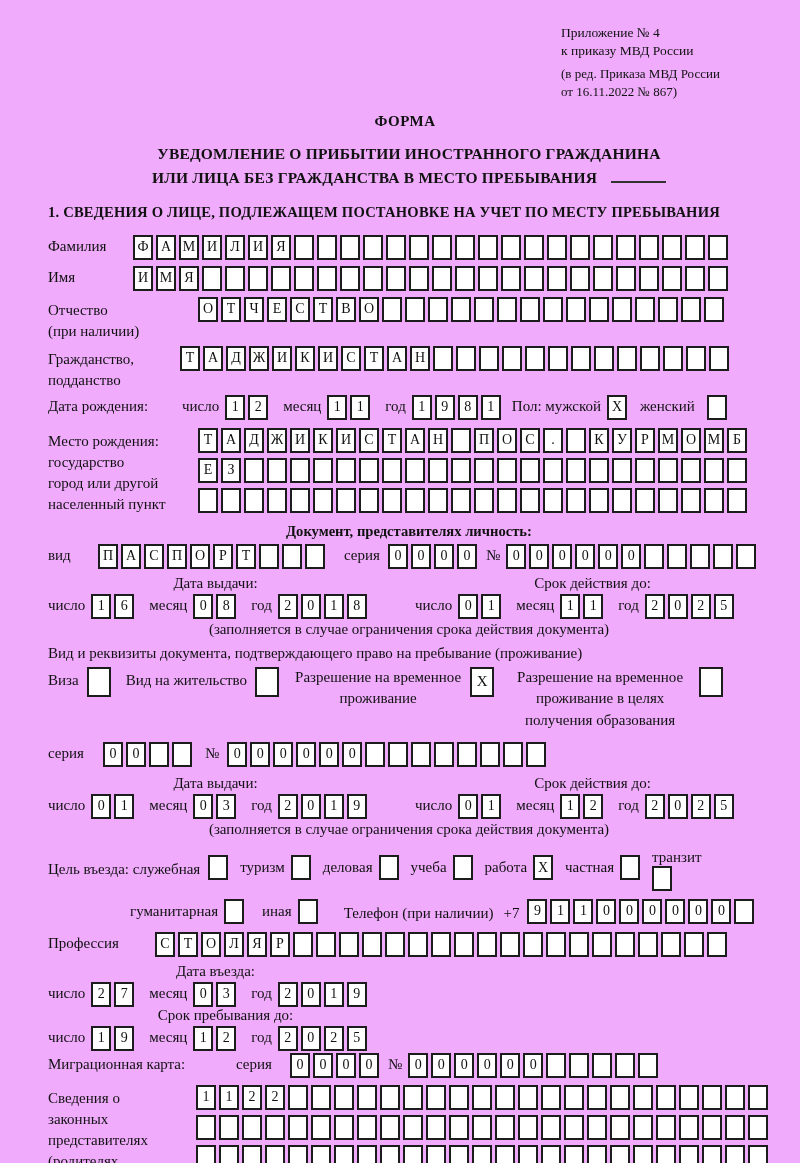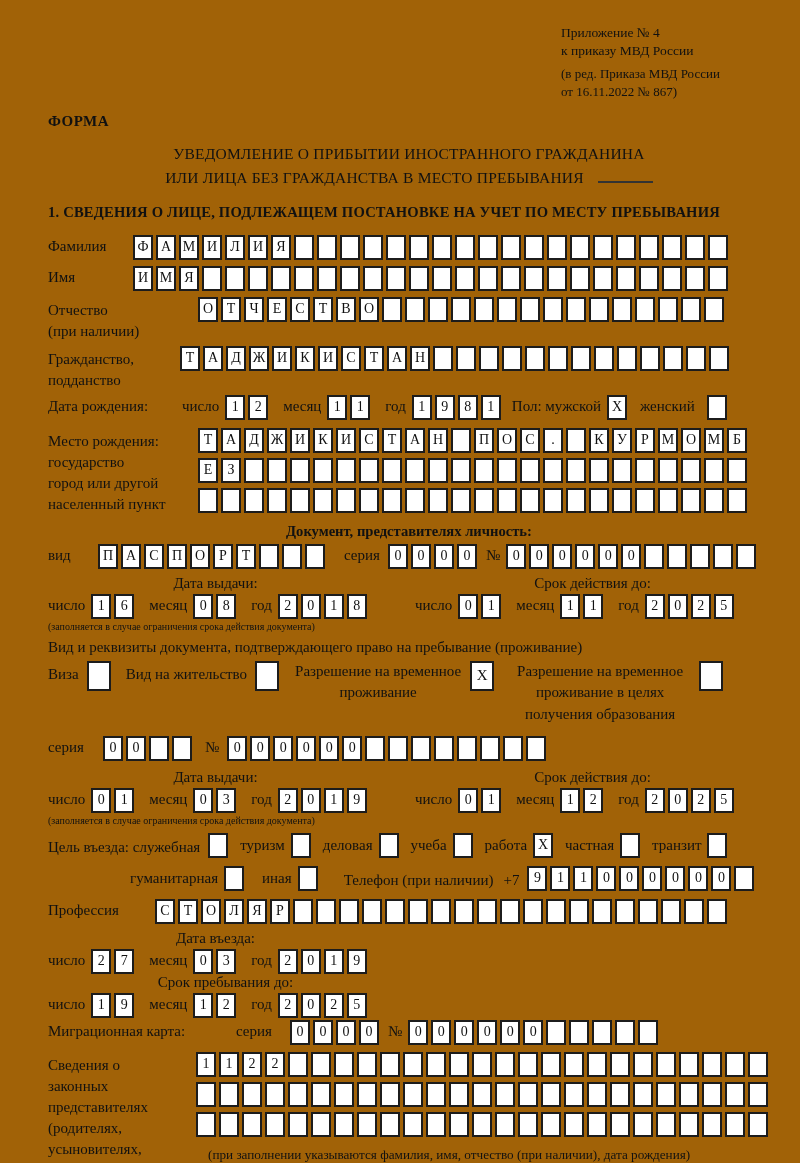--- a/index.html
+++ b/index.html
@@ -1,17 +1,17 @@
 <!DOCTYPE html>
 <html lang="ru"><head>
 <meta charset="utf-8">
 <style>
   html,body { margin:0; padding:0; background:#e8e8e8; }
   .page {
-    width:800px; height:1163px; margin:0 auto; background:#a16207; color:#111;
+    width:800px; height:1163px; margin:0 auto; background:#f0abfc; color:#111;
     font-family:"Liberation Serif","DejaVu Serif",serif; font-size:15px;
     box-sizing:border-box; padding:24px 30px 10px 48px; overflow:hidden; position:relative;
   }
   
   .cells { display:flex; flex-wrap:nowrap; }
   .cell {
     flex:none; width:20px; height:25px; margin-right:3px; box-sizing:border-box;
     border:2px solid #1c1c1c; background:#fff; display:flex; align-items:center; justify-content:center;
     font-size:14px; line-height:1; font-family:"Liberation Serif","DejaVu Serif",serif;
   }
@@ -19,35 +19,35 @@
   
   .row { display:flex; align-items:flex-start; margin-bottom:6px; }
   .lbl { flex:none; padding-top:3px; }
   .lbl2 { flex:none; line-height:21px; padding-top:3px; }
   .w85 { width:85px; } .w150 { width:150px; } .w132 { width:132px; } .w105 { width:107px; } .w148 { width:148px; } .w185 { width:188px; }
   .mb4 { margin-bottom:4px; }
   
   .top-header { margin-left:513px; line-height:1.35; font-size:13.5px; }
   .top-header .small { font-size:13px; }
   .top-header .gap { height:5px; }
-  .forma { text-align:left; font-weight:bold; font-size:15px; letter-spacing:.5px; padding-right:8px; margin:12px 0 12px; }
-  .title { text-align:center; font-weight:normal; font-size:15.5px; line-height:1.55; letter-spacing:.2px; margin-bottom:14px; }
+  .forma { text-align:center; font-weight:bold; font-size:15px; letter-spacing:.5px; padding-right:8px; margin:12px 0 12px; }
+  .title { text-align:center; font-weight:bold; font-size:15.5px; line-height:1.55; letter-spacing:.2px; margin-bottom:14px; }
   .blank-line { display:inline-block; width:55px; border-bottom:2px solid #333; margin-left:14px; vertical-align:baseline; }
   .section-heading { font-weight:bold; font-size:14.6px; letter-spacing:.2px; margin-bottom:14px; }
   
   .df { display:flex; align-items:flex-start; }
   .dlbl { padding:3px 6px 0 0; }
   .dsp { width:12px; flex:none; }
   .dategroup { }
   .dghead { text-align:center; margin-bottom:2px; }
   .dgfields { display:flex; align-items:flex-start; }
   .datepair { display:flex; justify-content:space-between; margin-bottom:2px; }
   .dg-left { flex:none; width:335px; }
   .dg-right { flex:none; width:355px; }
-  .fillnote { text-align:left; font-size:10px; margin-bottom:7px; }
+  .fillnote { text-align:center; font-size:15px; margin-bottom:7px; }
   
   .doc-heading { text-align:center; font-weight:bold; font-size:14.6px; margin:2px 0 4px; }
   
   .stay-line { margin-bottom:5px; }
   .stay-options { display:flex; align-items:flex-start; margin:2px 0 10px; }
   .opt { display:flex; align-items:flex-start; margin-right:12px;justify-content:space-between; }
   .opt .olbl { padding-top:5px; margin-right:8px; }
   .opt .olbl-c { text-align:center; line-height:1.45; margin-right:8px; }
   .optw170 { width:168px; } .optw185 { width:182px; }
   
@@ -566,21 +566,21 @@
       <span class="cells">
           <span class="cell">X</span>
         </span>
     </span>
     <span class="pitem">
       <span class="plbl">частная</span>
       <span class="cells">
           <span class="cell"></span>
         </span>
     </span>
-    <span class="pitem" style="margin-right:0;">
+    <span class="pitem" style="margin-right:0;flex-direction:column;">
       <span class="plbl">транзит</span>
       <span class="cells">
           <span class="cell"></span>
         </span>
     </span>
   </div>
 
   <div class="purpose-row indent82">
     <span class="pitem">
       <span class="plbl">гуманитарная</span>

